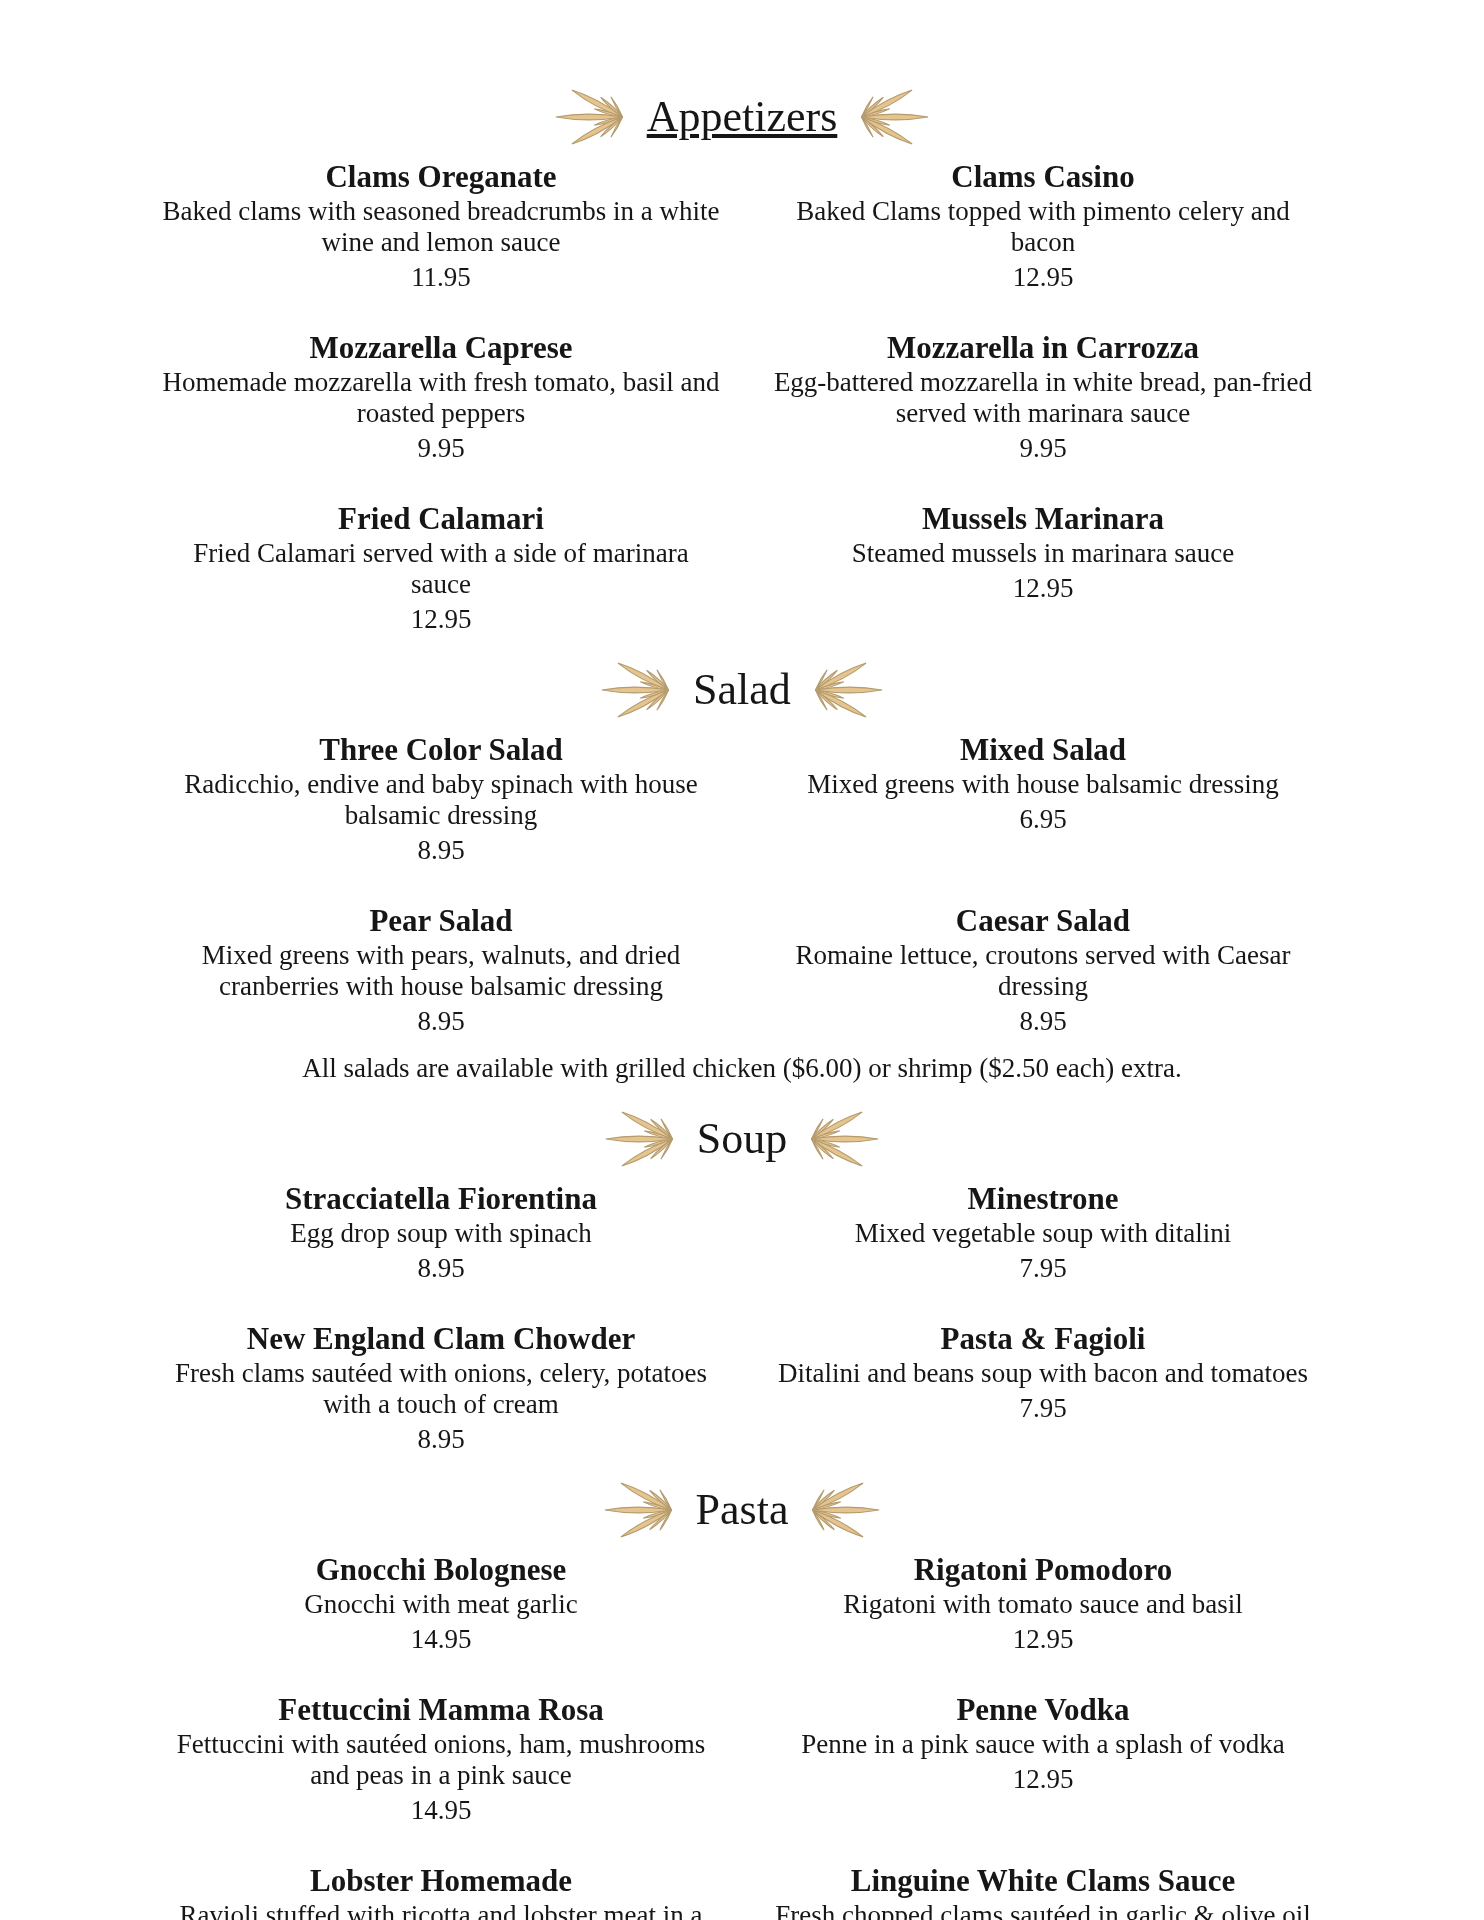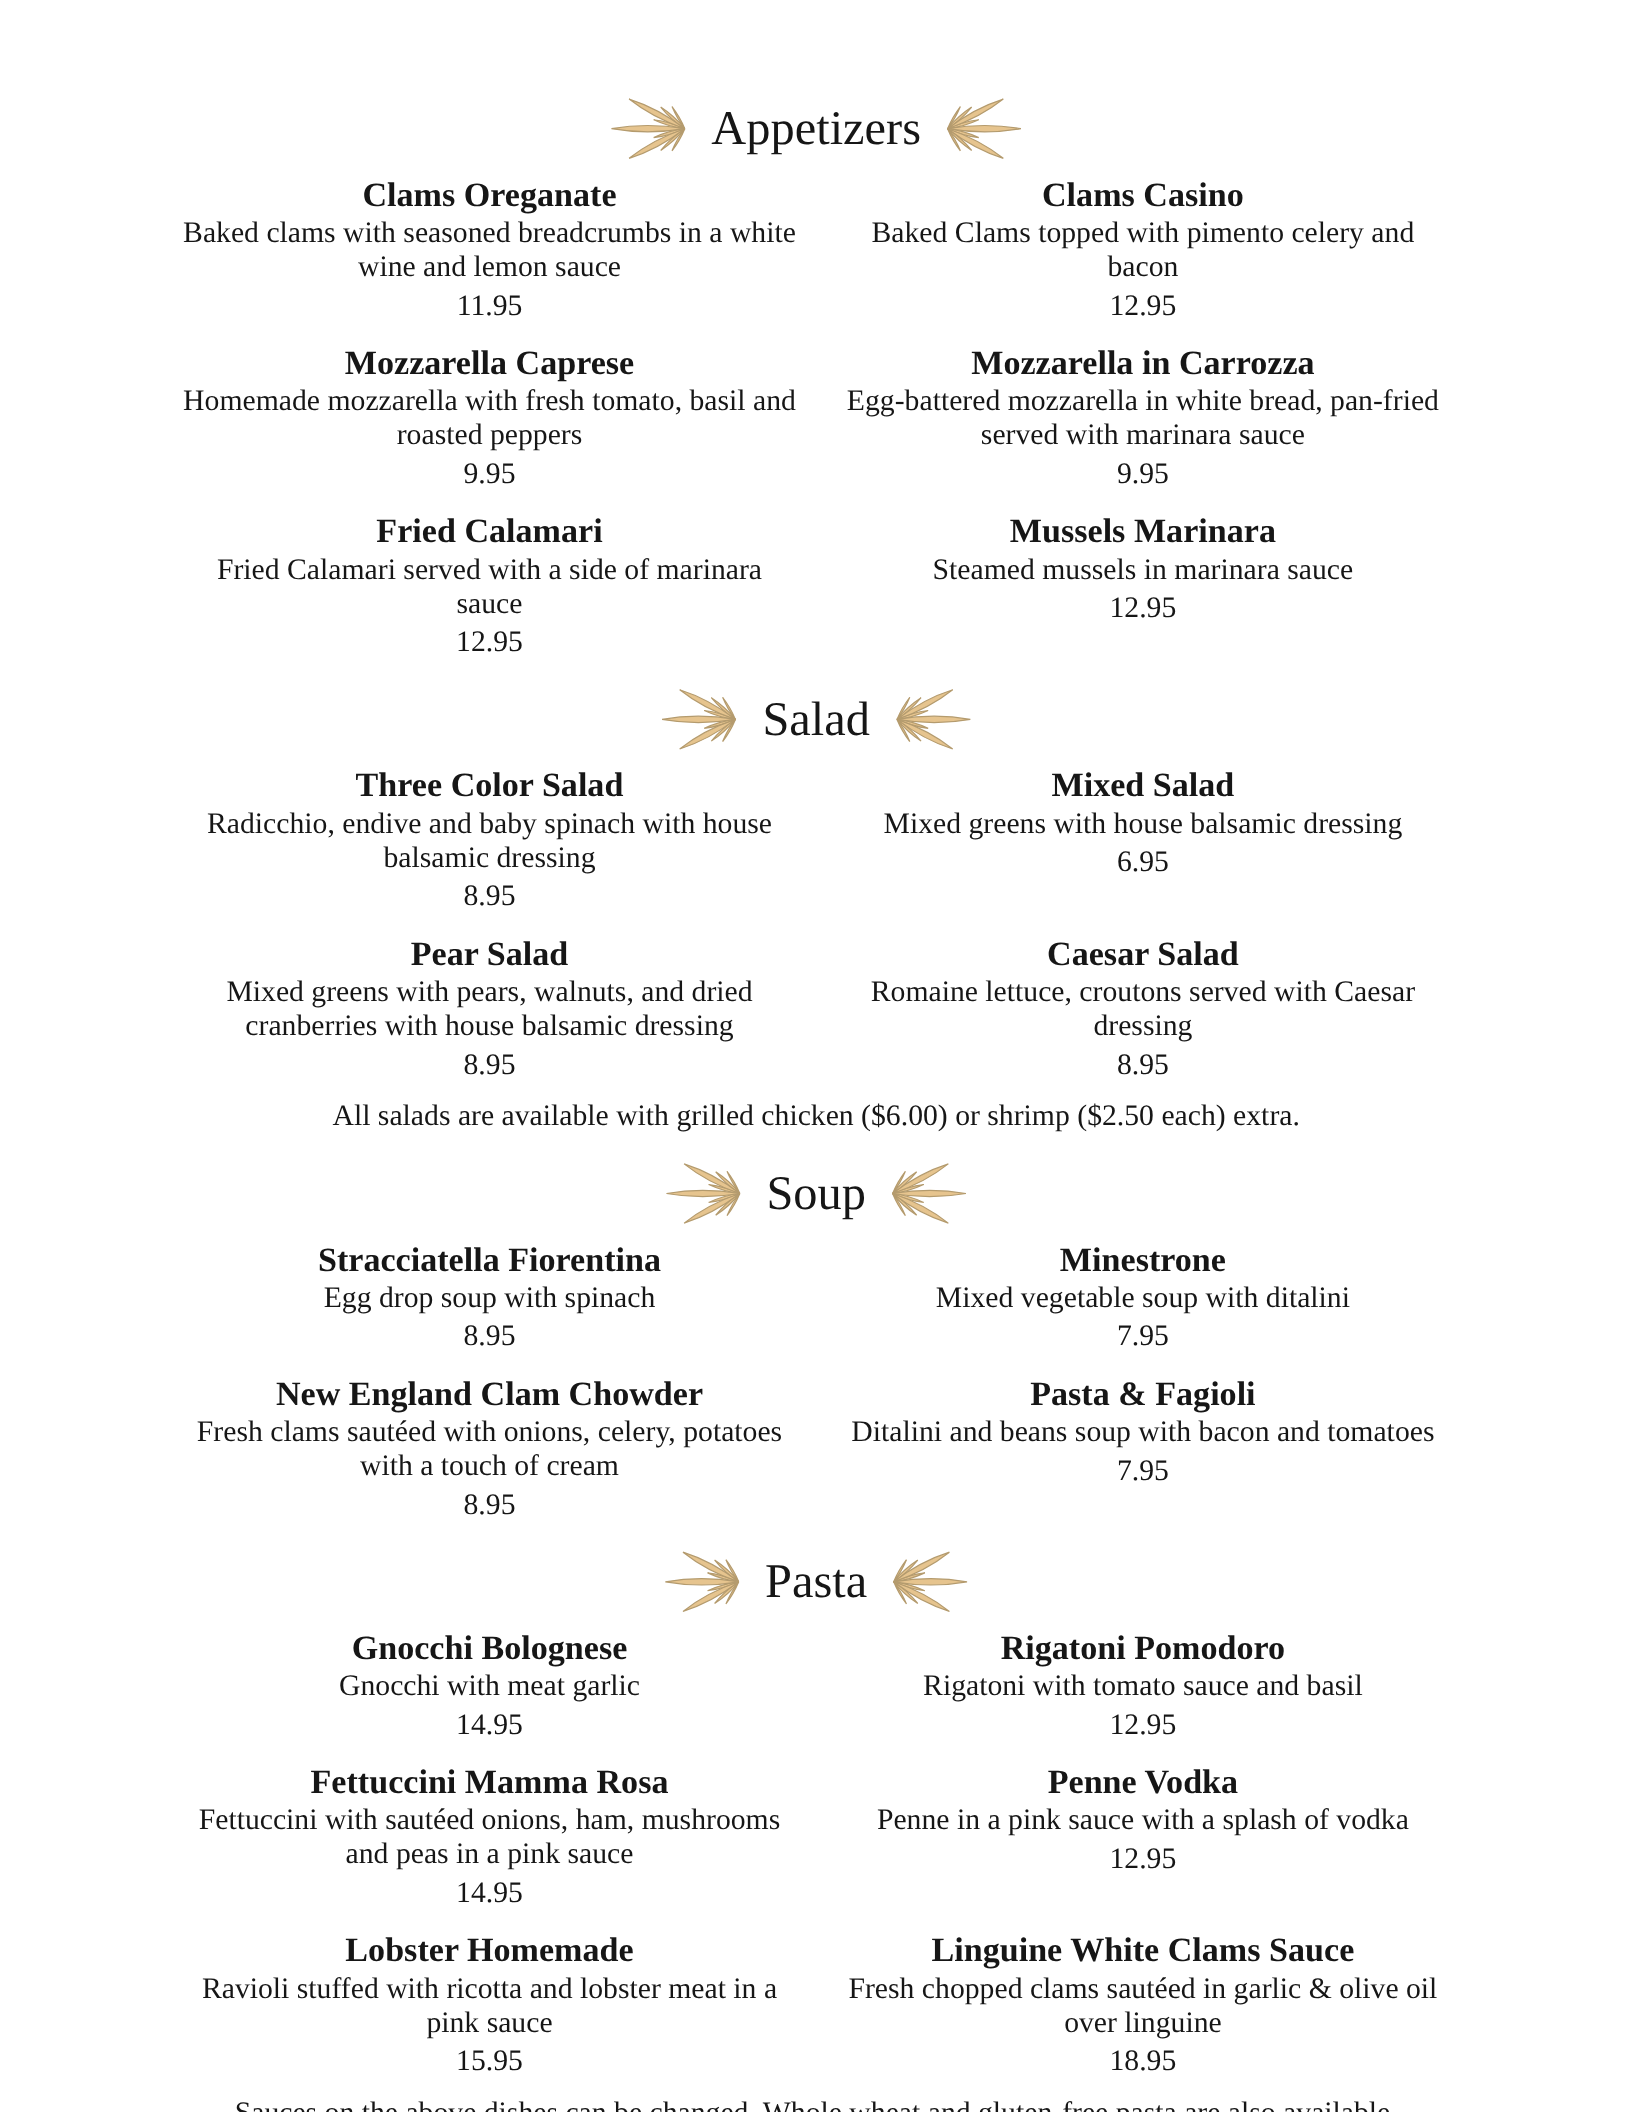--- a/index.html
+++ b/index.html
@@ -11,35 +11,36 @@
     overflow: hidden;
   }
   .page { padding: 86px 158px 0 158px; }
 
   
   .sec-header {
     display: flex; align-items: center; justify-content: center;
     gap: 14px;
     margin: 24px 0 10px 0;
   }
-  .sec-header.first { margin-top: 0; }
+  .sec-header.first { margin-top: 0; text-decoration: underline; }
   .sec-title {
     font-size: 44px; font-weight: 400; line-height: 56px;
     white-space: nowrap;
   }
   .orn { display: inline-flex; }
   .orn svg { width: 86px; height: 62px; display: block; }
   .orn.right svg { transform: scaleX(-1); }
 
   
   .grid {
     display: grid;
     grid-template-columns: 1fr 1fr;
     column-gap: 20px;
     row-gap: 18px;
+    gap: 36px;
   }
   .item { text-align: center; }
   .item-name { font-size: 31px; font-weight: 700; line-height: 37px; }
   .item-desc {
     font-size: 27px; line-height: 31px;
     max-width: 560px; margin: 1px auto 0 auto; text-align: center;
   }
   .item-price { font-size: 27px; line-height: 31px; margin-top: 4px; }
 
   .note {

